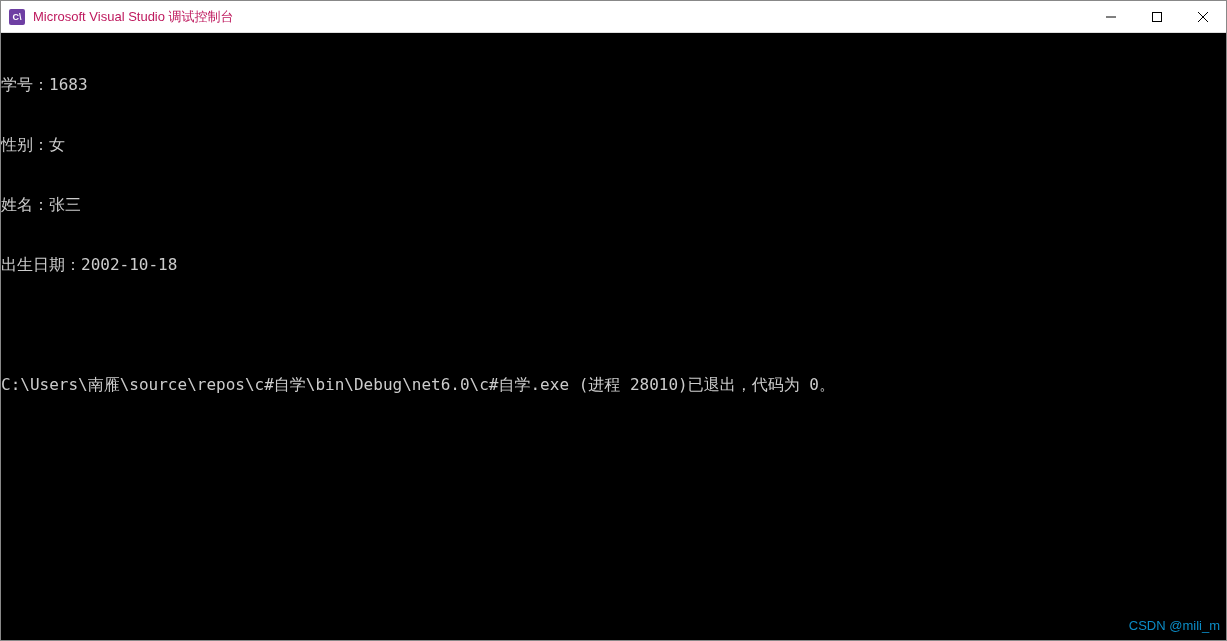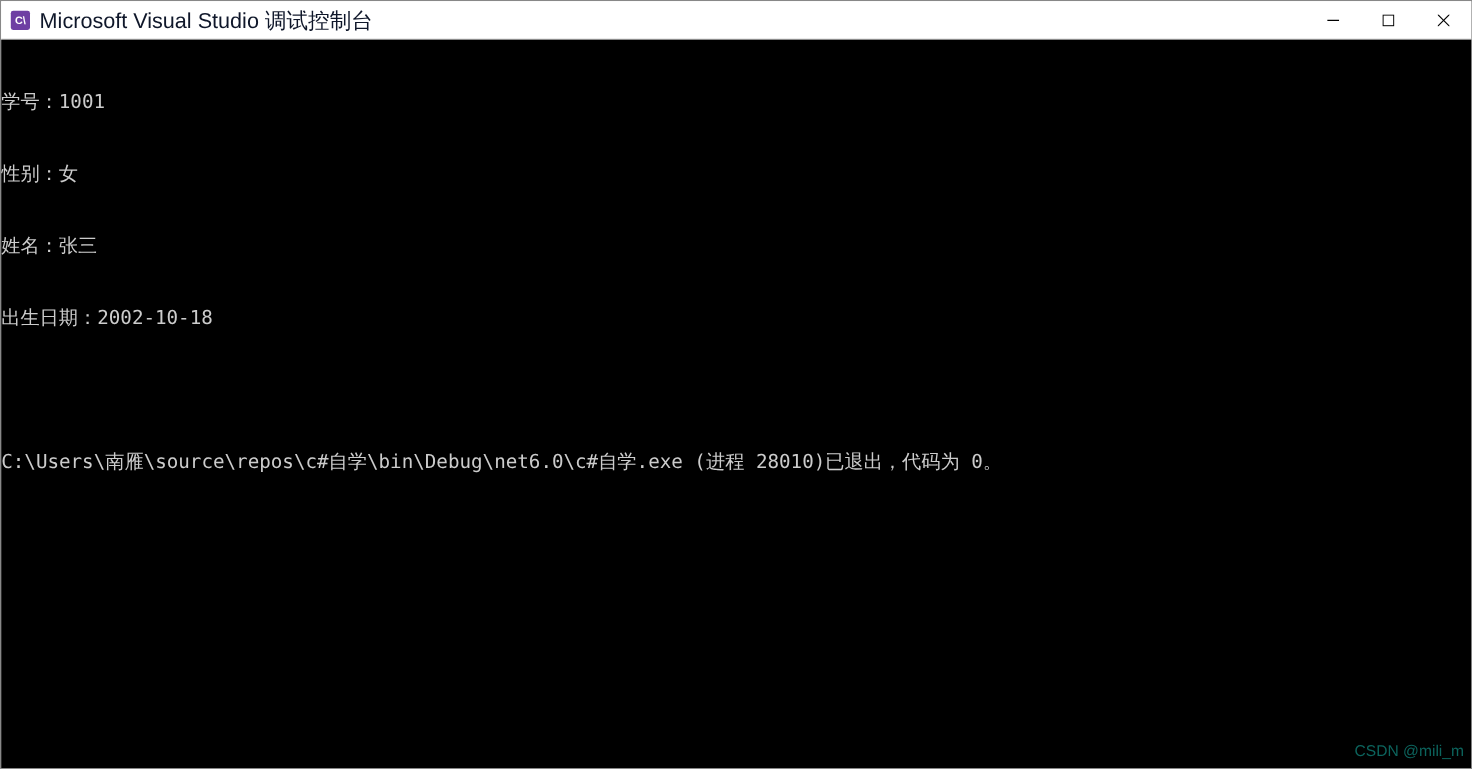--- a/index.html
+++ b/index.html
@@ -39,22 +39,22 @@
       color: #ffffff;
       font-size: 9px;
       font-weight: bold;
       display: flex;
       align-items: center;
       justify-content: center;
       margin-right: 8px;
       border-radius: 2px;
     }
     .titlebar-text {
-      font-size: 18px;
-      color: #0f172a;
+      font-size: 13px;
+      color: #be185d;
       flex-grow: 1;
     }
     .window-controls {
       display: flex;
       height: 100%;
     }
     .win-btn {
       width: 46px;
       height: 100%;
       display: flex;
@@ -87,21 +87,21 @@
       height: 3px;
       background: #cccccc;
       vertical-align: bottom;
       margin-bottom: 2px;
       margin-left: 1px;
     }
     .watermark {
       position: absolute;
       bottom: 6px;
       right: 6px;
-      color: #0f766e;
+      color: #0ea5e9;
       font-size: 13px;
       font-family: "Microsoft YaHei", sans-serif;
       opacity: 0.85;
       margin-top: 10px;
     }
   </style>
 </head>
 <body>
 
 <div class="window">
@@ -123,21 +123,21 @@
       </div>
       <div class="win-btn close">
         <svg viewBox="0 0 10 10">
             <line x1="0" y1="0" x2="10" y2="10" stroke="#000" stroke-width="1"></line>
             <line x1="10" y1="0" x2="0" y2="10" stroke="#000" stroke-width="1"></line>
           </svg>
       </div>
     </div>
   </div>
   <div class="console-body">
-    <div class="console-line">学号：1001</div>
+    <div class="console-line">学号：1683</div>
     <div class="console-line">性别：女</div>
     <div class="console-line">姓名：张三</div>
     <div class="console-line">出生日期：2002-10-18</div>
     <div class="console-line"></div>
     <div class="console-line">C:\Users\南雁\source\repos\c#自学\bin\Debug\net6.0\c#自学.exe (进程 28010)已退出，代码为 0。</div>
     <div class="watermark">CSDN @mili_m</div>
   </div>
 </div>
 
 </body></html>

